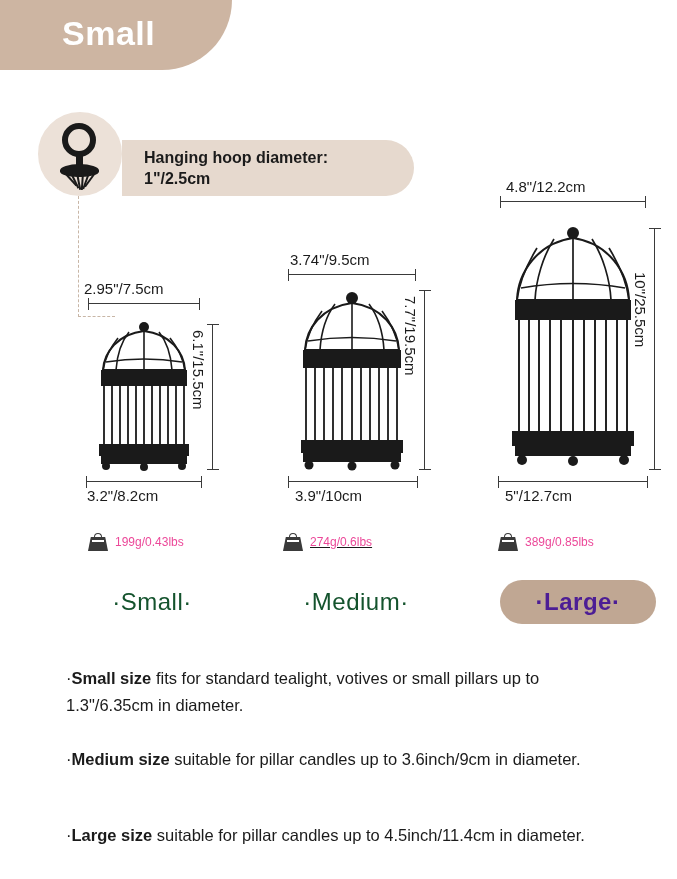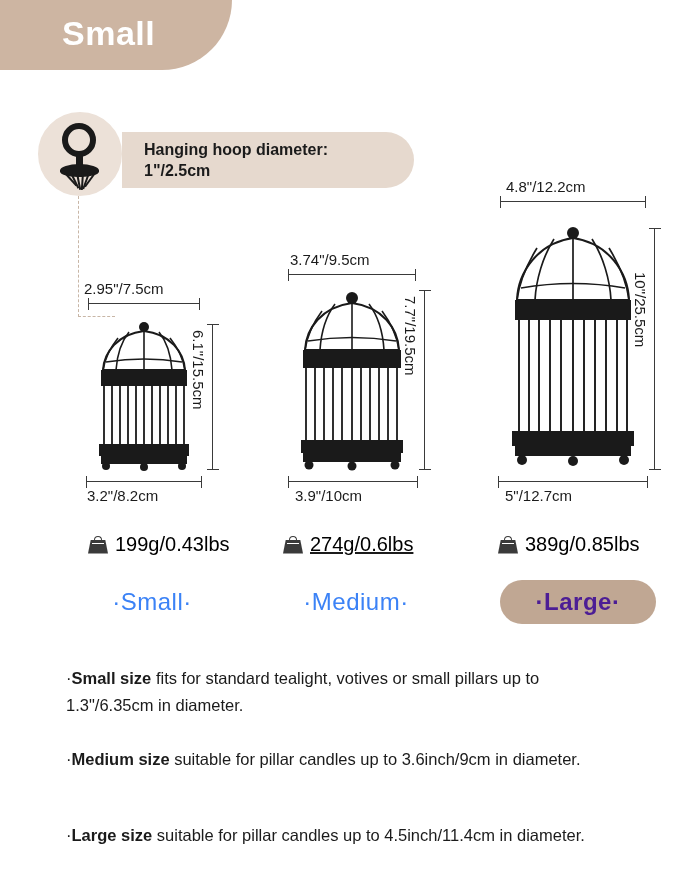--- a/index.html
+++ b/index.html
@@ -80,21 +80,21 @@
     background: #1a1a1a;
     width: 2px;
     height: 17px;
     top: 61px;
     transform-origin: top center;
   }
 
   .hoop-label {
     position: absolute;
     left: 122px;
-    top: 132px;
+    top: 140px;
     width: 292px;
     height: 56px;
     background: #e6d9ce;
     border-radius: 0 28px 28px 0;
     box-sizing: border-box;
     padding: 7px 14px 0 22px;
   }
   .hoop-label span {
     display: block;
     font-size: 16px;
@@ -191,37 +191,37 @@
   }
   .weight-icon .bar {
     position: absolute;
     left: 4px;
     top: 7px;
     width: 12px;
     height: 1.6px;
     background: #ffffff;
   }
   .weight-text {
-    font-size: 20px;
-    color: #000000;
+    font-size: 12px;
+    color: #ec4899;
   }
 
   
   .size-chip {
     position: absolute;
     height: 40px;
     border-radius: 20px;
     display: flex;
     align-items: center;
     justify-content: center;
     font-size: 24px;
     letter-spacing: 0.5px;
   }
   .size-chip.plain {
-    color: #3b82f6;
+    color: #14532d;
   }
   .size-chip.filled {
     background: #c0a793;
     color: #4c1d95;
     font-weight: bold;
   }
 
   
   .desc {
     position: absolute;

